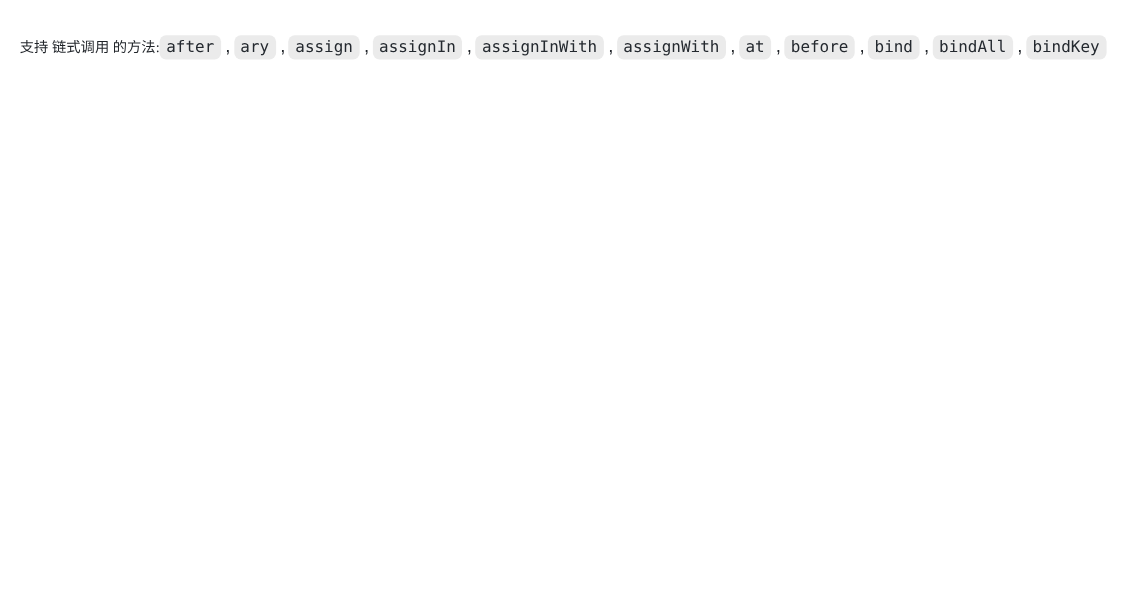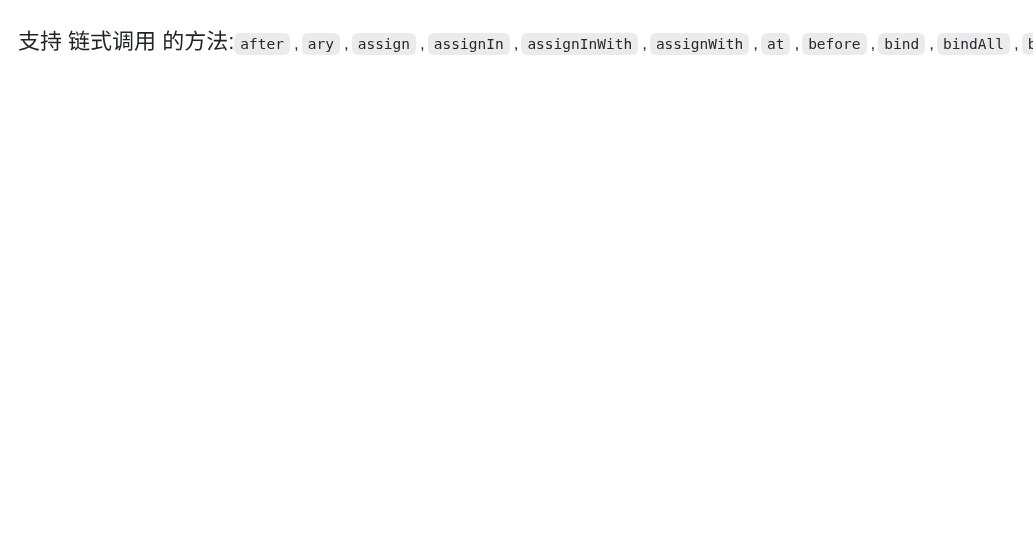--- a/index.html
+++ b/index.html
@@ -20,22 +20,22 @@
     width: 1033px;
     padding: 8px 14px 0 18px;
     font-size: 17px;
     line-height: 33px;
     color: #1f2328;
     text-align: left;
     word-spacing: 0px;
   }
 
   .lead {
-    font-family: Liberation Sans, sans-serif;
-    font-size: 22px;
+    font-family: Liberation Serif, serif;
+    font-size: 13px;
     color: #1f2328;
     white-space: pre;
   }
 
   code.chip {
     font-family: "DejaVu Sans Mono", "Liberation Mono", monospace;
     font-size: 14.5px;
     background-color: #ebebeb;
     color: #24292f;
     border-radius: 6px;

